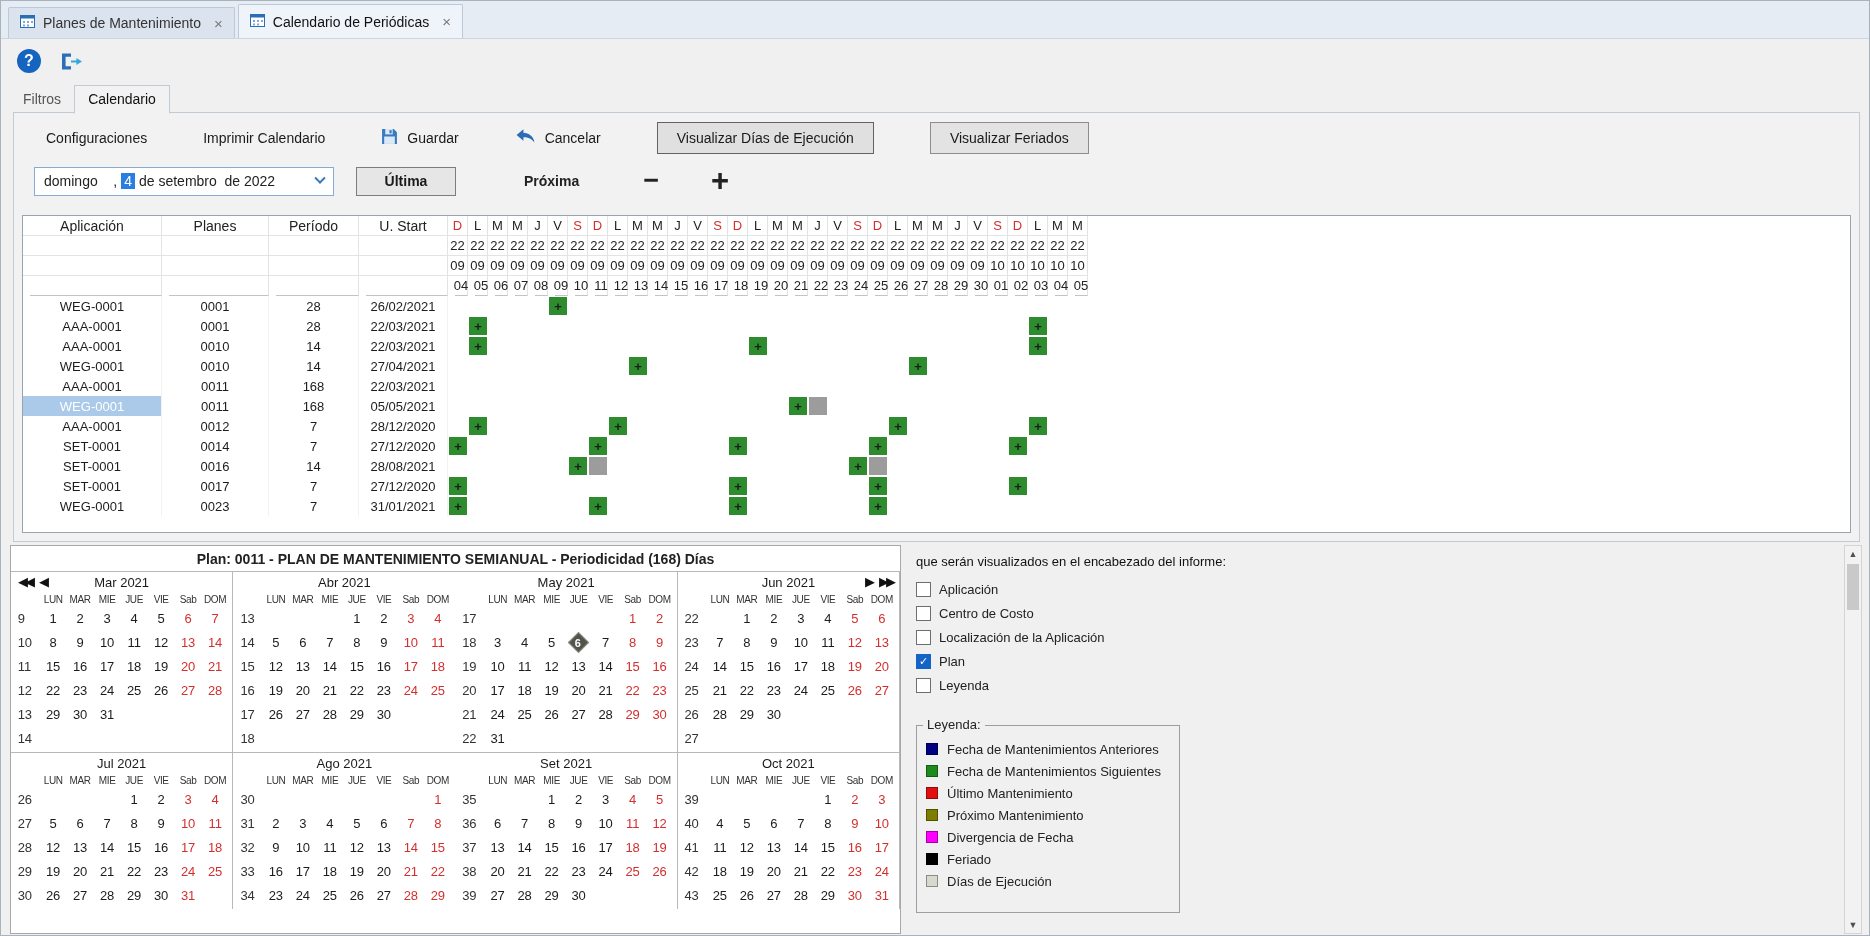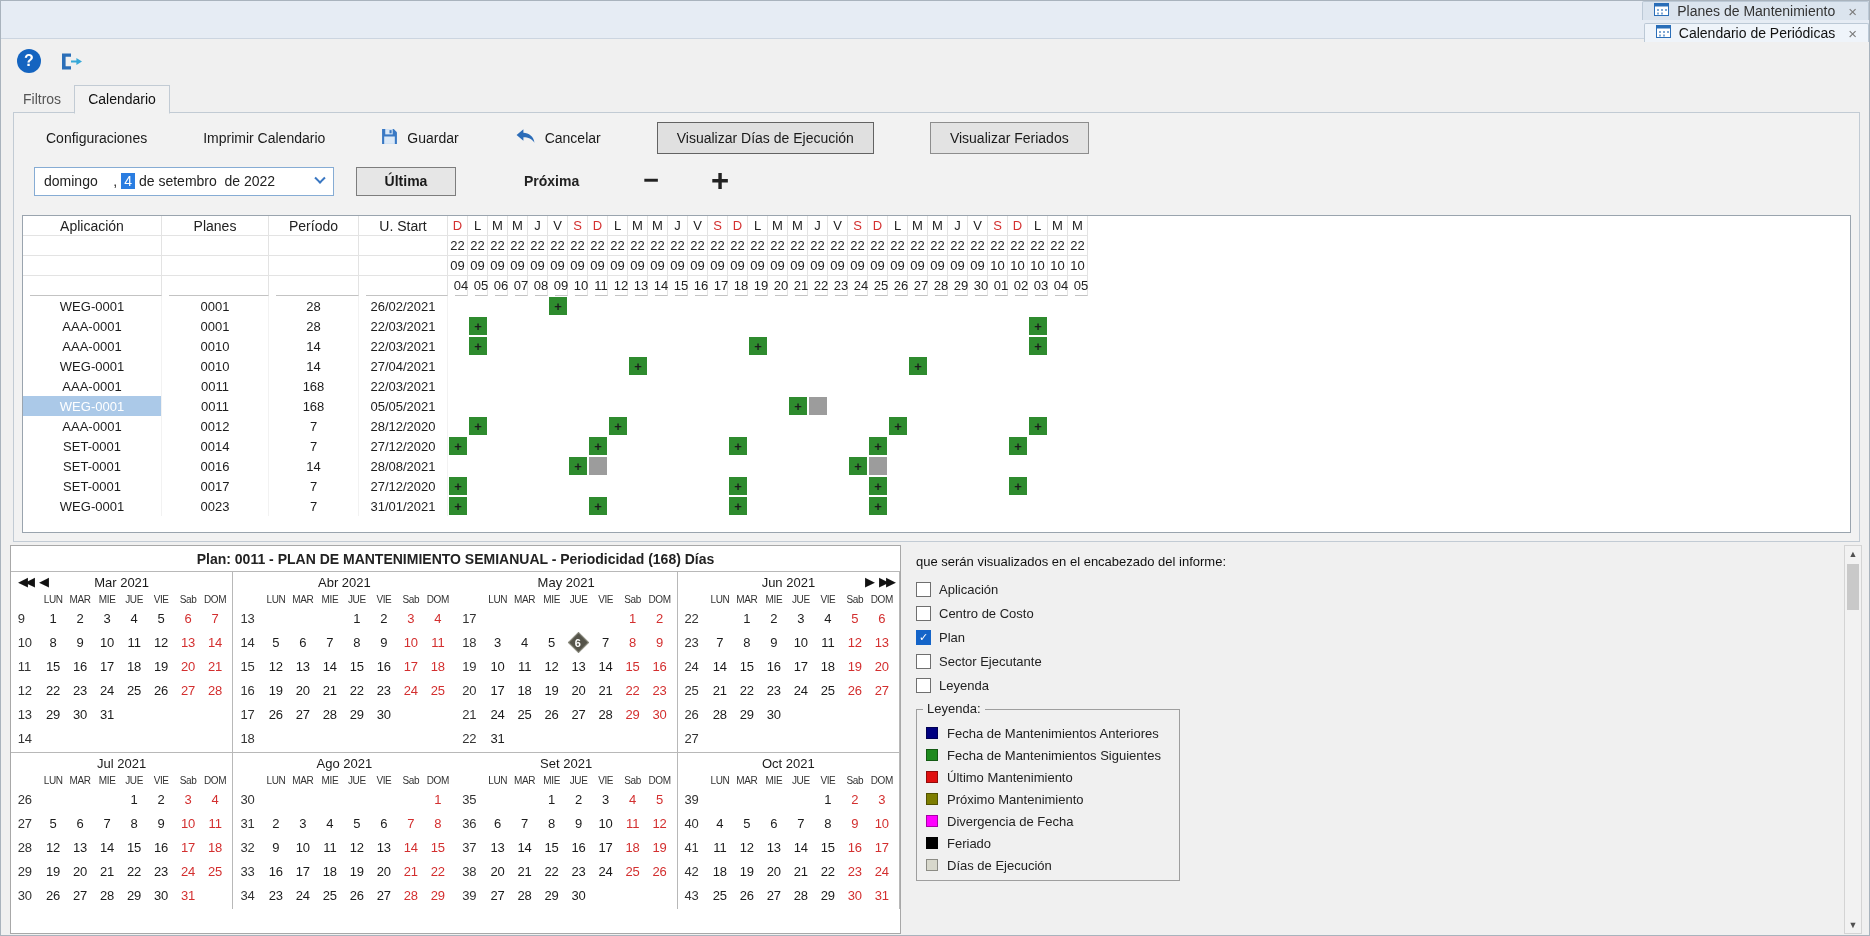--- a/index.html
+++ b/index.html
@@ -5,21 +5,21 @@
   * { margin:0; padding:0; box-sizing:border-box; }
   html,body { width:1870px; height:936px; }
   body {
     font-family:"Liberation Sans","DejaVu Sans",sans-serif;
     background:#e9e9e9; overflow:hidden; position:relative; color:#222;
   }
   .window { position:absolute; inset:0; background:#f0f0f0; border:1px solid #a9b3bd; }
 
   
   .tabbar { position:absolute; top:0; left:0; right:0; height:38px; background:#e6ecf4;
-            border-bottom:1px solid #ccd5e0; display:flex; align-items:flex-end; padding-left:7px; gap:3px;flex-direction:column; }
+            border-bottom:1px solid #ccd5e0; display:flex; align-items:flex-end; padding-left:7px; gap:3px; }
   .wtab { display:flex; align-items:center; gap:8px; height:31px; padding:0 11px; background:#dbe4ee;
           border:1px solid #bcc9d6; border-bottom:none; border-radius:2px 2px 0 0; font-size:14px; color:#333; cursor:pointer; }
   .wtab.active { background:#eff4fa; height:34px; color:#111; }
   .wtab .x { color:#7a7a7a; font-size:15px; margin-left:5px; line-height:1; }
 
   
   .toolbar { position:absolute; top:38px; left:0; right:0; height:44px; display:flex; align-items:center; gap:18px; padding-left:16px; }
   .help { width:24px; height:24px; border-radius:50%; background:#1464c0; color:#fff; font-size:16px; font-weight:bold;
           display:flex; align-items:center; justify-content:center; cursor:pointer; }
   .exit { cursor:pointer; display:flex; align-items:center; }
@@ -90,21 +90,21 @@
 
   
   .print-panel { position:absolute; top:544px; left:902px; right:28px; height:389px; background:#f0f0f0;
                  padding:8px 0 0 13px; font-size:13px; }
   .pp-line { line-height:18px; color:#111; }
   .cb-list { margin-top:6px; }
   .cbrow { display:flex; align-items:center; gap:8px; height:24px; cursor:pointer; }
   .cb { width:15px; height:15px; border:1px solid #6f6f6f; background:#fff; display:flex; align-items:center;
         justify-content:center; font-size:11px; flex:none; }
   .cb.on { background:#1464c8; border-color:#1464c8; color:#fff; }
-  .legend-box { margin-top:12px; width:264px; border:1px solid #9e9e9e; position:relative; padding:12px 9px 4px; }
+  .legend-box { margin-top:28px; width:264px; border:1px solid #9e9e9e; position:relative; padding:12px 9px 20px; }
   .legend-title { position:absolute; top:-9px; left:6px; background:#f0f0f0; padding:0 4px; font-size:13px; }
   .lgrow { display:flex; align-items:center; gap:9px; height:22px; }
   .lgsq { width:12px; height:12px; border:1px solid rgba(0,0,0,0.35); flex:none; }
 
   
   .vscroll { position:absolute; top:544px; right:7px; width:18px; height:389px; background:#f2f2f2;
              border:1px solid #d4d4d4; }
   .vscroll .arr { position:absolute; left:0; right:0; height:16px; display:flex; align-items:center; justify-content:center;
                   font-size:9px; color:#505050; cursor:pointer; }
   .vscroll .arr.up { top:0; } .vscroll .arr.down { bottom:0; }
@@ -1253,26 +1253,26 @@
     <div class="cb-list" id="cb-list">
         <div class="cbrow">
           <span class="cb"></span>
           <span class="cblabel">Aplicación</span>
         </div>
         <div class="cbrow">
           <span class="cb"></span>
           <span class="cblabel">Centro de Costo</span>
         </div>
         <div class="cbrow">
+          <span class="cb"></span>
+          <span class="cblabel">Localización de la Aplicación</span>
+        </div>
+        <div class="cbrow">
           <span class="cb on">✓</span>
           <span class="cblabel">Plan</span>
-        </div>
-        <div class="cbrow">
-          <span class="cb"></span>
-          <span class="cblabel">Sector Ejecutante</span>
         </div>
         <div class="cbrow">
           <span class="cb"></span>
           <span class="cblabel">Leyenda</span>
         </div>
       </div>
     <div class="legend-box">
       <span class="legend-title">Leyenda:</span>
       <div id="legend-items">
           <div class="lgrow">

